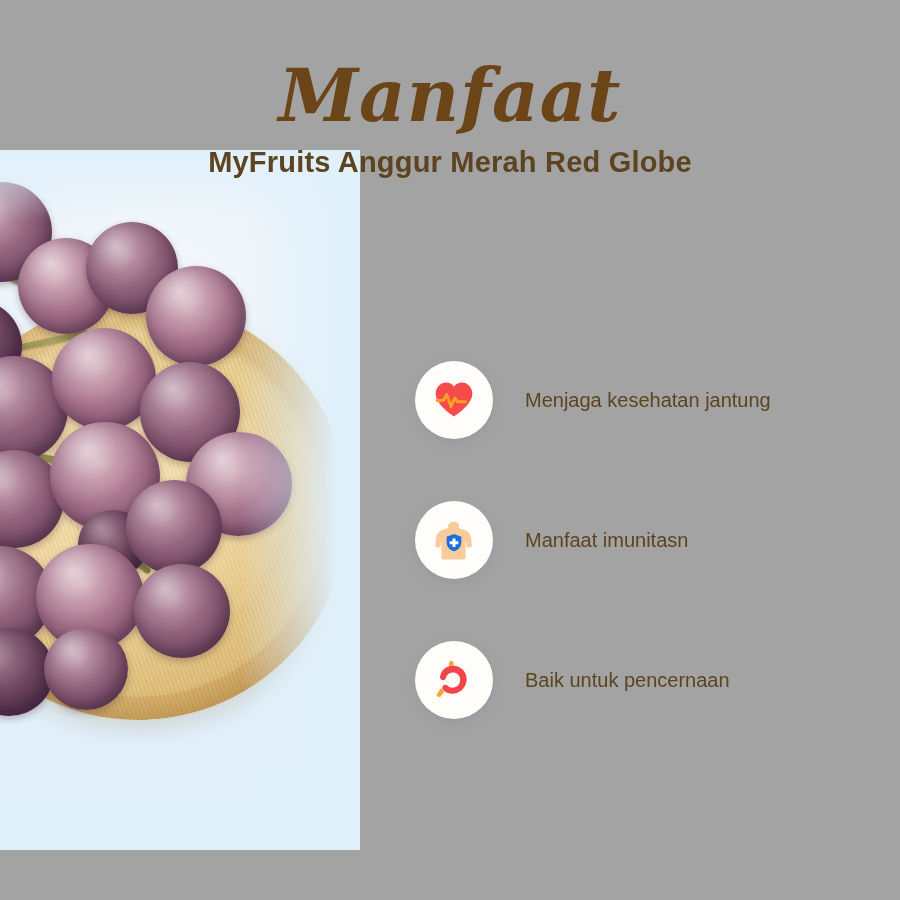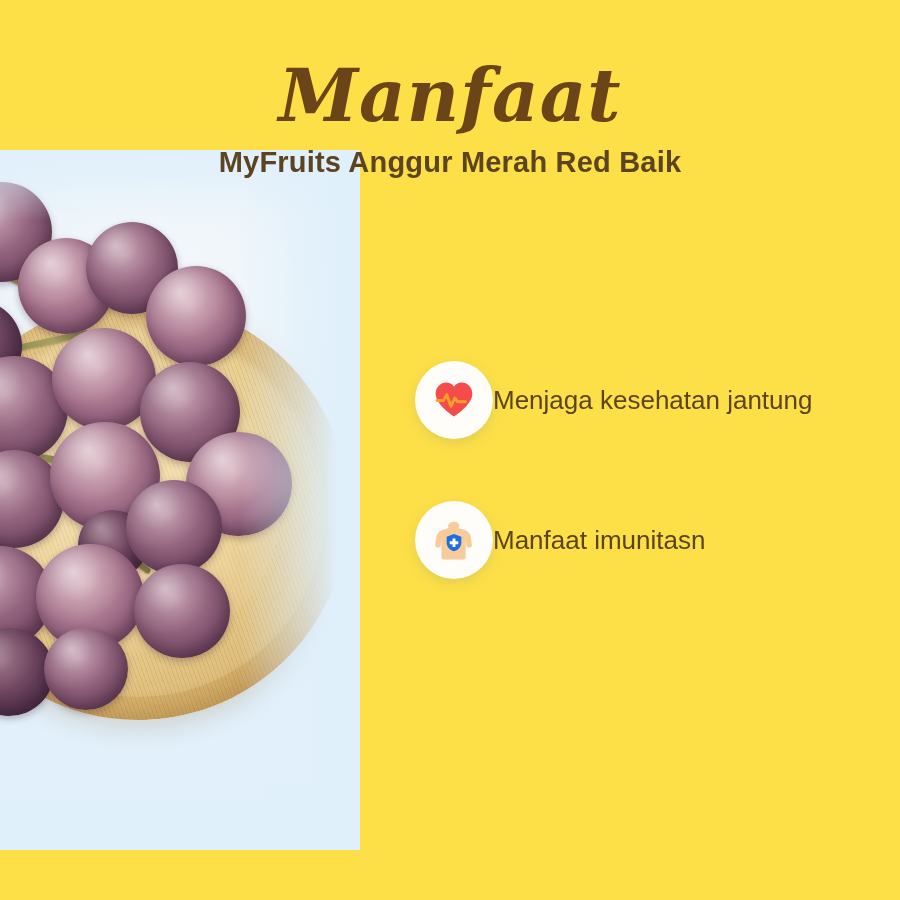--- a/index.html
+++ b/index.html
@@ -160,31 +160,32 @@
     height: 78px;
     border-radius: 50%;
     background: #fffdfa;
     box-shadow: 0 4px 12px rgba(90,120,150,.17);
     display: flex;
     align-items: center;
     justify-content: center;
   }
   .badge svg { display: block; }
   .benefit-label {
+    margin-left: 32px;
     font-family: "Liberation Sans", sans-serif;
-    font-size: 26px;
+    font-size: 20px;
     line-height: 1.42;
     color: #5c4420;
     max-width: 330px;
   }
 </style>
 </head>
 <body>
 
-<div id="poster" style="background: #fde047; text-decoration: underline;">
+<div id="poster" style="background: #a3a3a3; text-decoration: underline;">
 
   <div class="photo">
     <div class="photo-bg"></div>
 
     <div class="plate">
       <div class="plate-rim">
         <div class="plate-inner"></div>
       </div>
     </div>
 
@@ -220,21 +221,21 @@
       <div class="g" style="left:154px; top:478px; width:84px;  height:82px;"></div>
     </div>
 
     <div class="photo-fade-t"></div>
     <div class="photo-fade-r"></div>
     <div class="photo-fade-b"></div>
   </div>
 
   <div class="header">
     <h1 class="title-script">Manfaat</h1>
-    <p class="subtitle">MyFruits Anggur Merah Red Baik</p>
+    <p class="subtitle">MyFruits Anggur Merah Red Globe</p>
   </div>
 
   <div class="benefits">
 
     <div class="benefit">
       <div class="badge">
         <span>
           <svg width="44" height="44" viewBox="0 0 48 48">
             <path d="M24 42S4 29.5 4 17.2C4 10.4 9.1 5 15.6 5c3.6 0 6.9 1.8 8.4 4.6C25.5 6.8 28.8 5 32.4 5 38.9 5 44 10.4 44 17.2 44 29.5 24 42 24 42z" fill="#f54b4b"></path>
             <path d="M5.5 24.5h7l3.6-6.5 4.6 13 4.3-9.2 3 4.2h8.5" fill="none" stroke="#fca028" stroke-width="3.2" stroke-linecap="round" stroke-linejoin="round"></path>
@@ -250,15 +251,27 @@
           <svg width="44" height="44" viewBox="0 0 48 48">
             <path d="M24 4c3.3 0 5.6 1.6 5.6 4.2 0 1-.3 1.9-.7 2.6l6.8 2.4c4 1.4 6.3 4.4 6.8 8.3l1 7.6c.2 1.8-1.1 3.2-2.9 3.2-1.6 0-2.9-1.1-3.1-2.7l-.8-5.6v19c0 1.2-1 2.2-2.2 2.2H12.5c-1.2 0-2.2-1-2.2-2.2v-19l-.8 5.6c-.2 1.6-1.5 2.7-3.1 2.7-1.8 0-3.1-1.4-2.9-3.2l1-7.6c.5-3.9 2.8-6.9 6.8-8.3l6.8-2.4c-.4-.7-.7-1.6-.7-2.6C18.4 5.6 20.7 4 24 4z" fill="#f8cb9b"></path>
             <path d="M24 17.5l8 2.9v6.2c0 4.6-3.3 8.4-8 9.7-4.7-1.3-8-5.1-8-9.7v-6.2l8-2.9z" fill="#1c6fe0"></path>
             <path d="M22.4 22.3h3.2v3.1h3.1v3.2h-3.1v3.1h-3.2v-3.1h-3.1v-3.2h3.1z" fill="#ffffff"></path>
           </svg>
         </span>
       </div>
       <div class="benefit-label">Manfaat imunitasn</div>
     </div>
 
+    <div class="benefit">
+      <div class="badge">
+        <span>
+          <svg width="44" height="44" viewBox="0 0 48 48">
+            <path d="M18.5 5.5c0-1.4 1.1-2.5 2.5-2.5s2.5 1.1 2.5 2.5v6h-5z" fill="#f7a43a"></path>
+            <path d="M13.5 36.5l-3.8 5.1c-.8 1.1-2.4 1.3-3.5.5-1.1-.8-1.3-2.4-.5-3.5l4.3-5.8z" fill="#f7a43a"></path>
+            <path d="M23 8.5c7.6 0 13.8 5.3 14.7 12.6.9 7.6-3.4 14.6-10.4 17-5.5 1.9-11.5.5-15.2-3.4-1.3-1.4-1.2-3.6.2-4.8 1.4-1.2 3.5-1 4.8.4 1.9 2 5 2.7 7.9 1.7 3.9-1.3 6.2-5.2 5.7-9.4-.5-4-3.9-6.9-7.8-6.9-3.7 0-6.8 2.4-7.6 5.9-.4 1.8-2.2 2.9-4 2.5-1.8-.4-2.9-2.2-2.5-4C10.1 12.9 16 8.5 23 8.5z" fill="#f2454b"></path>
+          </svg>
+        </span>
+      </div>
+      <div class="benefit-label">Baik untuk pencernaan</div>
+    </div>
 
   </div>
 </div>
 
 </body></html>

